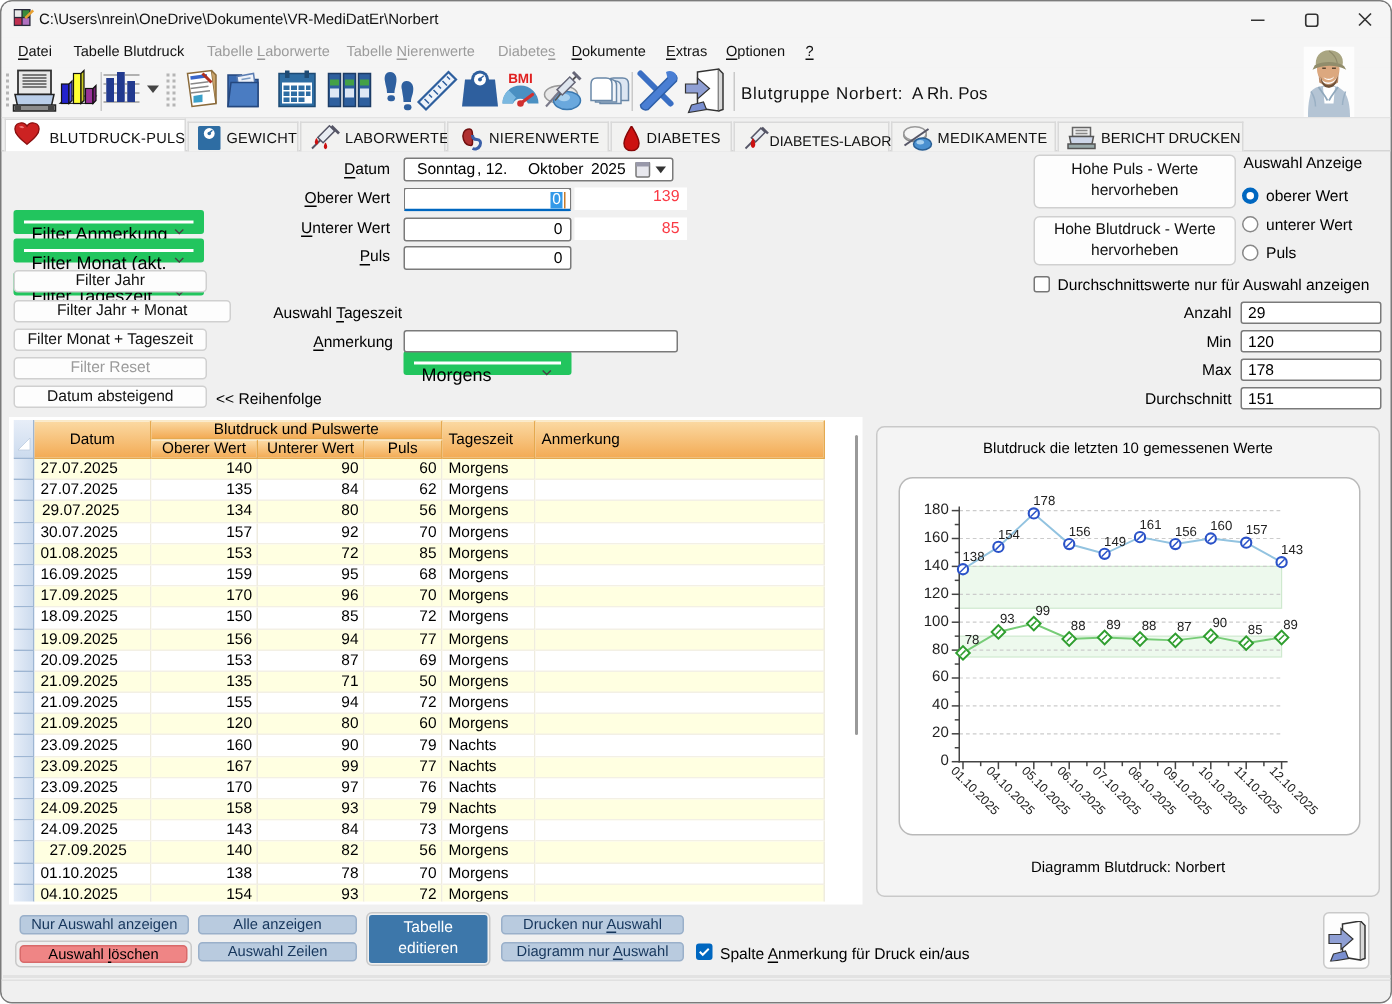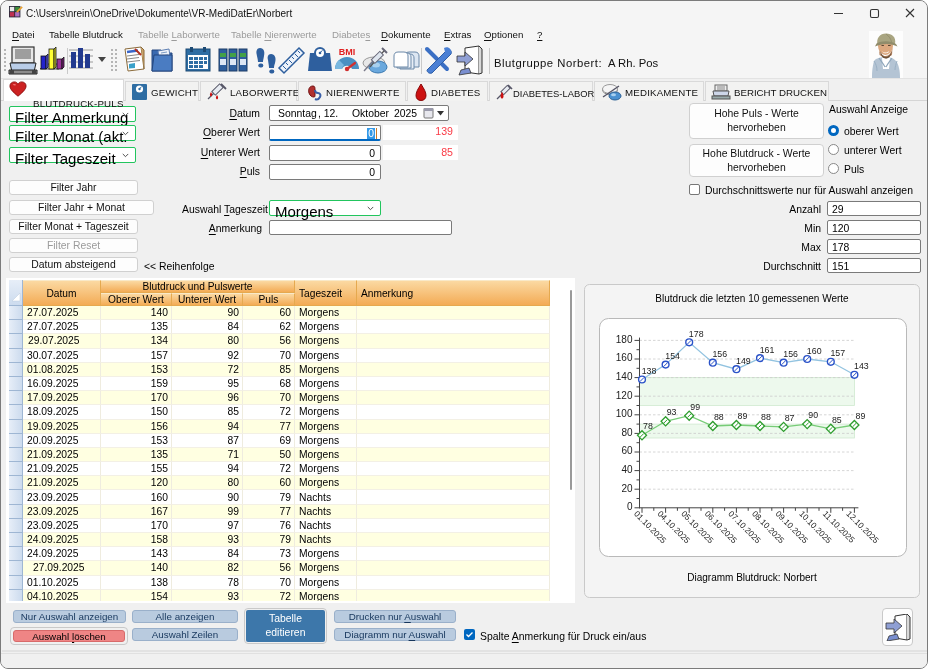--- a/index.html
+++ b/index.html
@@ -15,25 +15,25 @@
 .mitem { position:absolute; top:28px; font-size:9.7px; color:#111; white-space:pre; }
 .mgray { color:#9b9b9b; }
 .u { text-decoration:underline; text-underline-offset:2px; }
 
 #toolbar { left:0; top:44px; width:926px; height:34px; background:#f5f5f5; border-bottom:1px solid #e3e3e3; }
 
 #tabbar { left:0; top:78px; width:926px; height:22px; background:#f0f0f0; border-bottom:1px solid #d5d5d5;}
 .tab { position:absolute; top:80px; height:20px; background:#f2f2f1; border:1px solid #d9d9d9; border-bottom:none; font-size:9.7px; color:#111; }
 .tab.active { background:#fff; top:78px; height:22px; z-index:3; }
 .tablbl { position:absolute; top:5px; white-space:nowrap; letter-spacing:0.2px;}
-.tab.active .tablbl { top:18px; }
+.tab.active .tablbl { top:7px; }
 
 .lbl { position:absolute; font-size:10.4px; color:#000; white-space:nowrap; }
 .field { position:absolute; background:#fff; border:1px solid #7a7a7a; border-radius:2px; font-size:10.4px; }
-.combo { position:absolute; background:#fff; border:1px solid #22c55e; border-radius:2px; font-size:15px; }
+.combo { position:absolute; background:#fff; border:7px solid #22c55e; border-radius:2px; font-size:12px;margin-top:34px; }
 .combo .arr { position:absolute; right:6px; top:4px; width:7px; height:7px; }
 .btn { position:absolute; background:#fdfdfd; border:1px solid #d0d0d0; border-radius:3px; text-align:center; font-size:10.4px; color:#111; }
 .btn2 { position:absolute; background:#fdfdfd; border:1px solid #d0d0d0; border-radius:4px; text-align:center; font-size:10.4px; color:#111; }
 
 #gridbg { left:5px; top:277px; width:569px; height:325px; background:#fff; }
 #grid { border-collapse:separate; border-spacing:0; }
 #grid td { font-size:10.3px; padding:0 3px; overflow:hidden; white-space:nowrap; border-right:1px solid #efecdf; border-bottom:1px solid #f3f0e5; }
 #grid .hd { background:linear-gradient(#fbd9a2,#f3ab55); border-right:1px solid #e5a94f; border-bottom:1px solid #e5a94f; border-top:1px solid #f9e9c8; color:#000; text-align:center; padding:0; font-size:10.2px; }
 #grid .rh { background:linear-gradient(90deg,#e7eef8,#ccdbee); border-right:1px solid #9eb6d3; border-bottom:1px solid #9eb6d3; padding:0; }
 #grid .corner { background:linear-gradient(#e7eef8,#ccdbee); text-align:right; vertical-align:bottom; }

